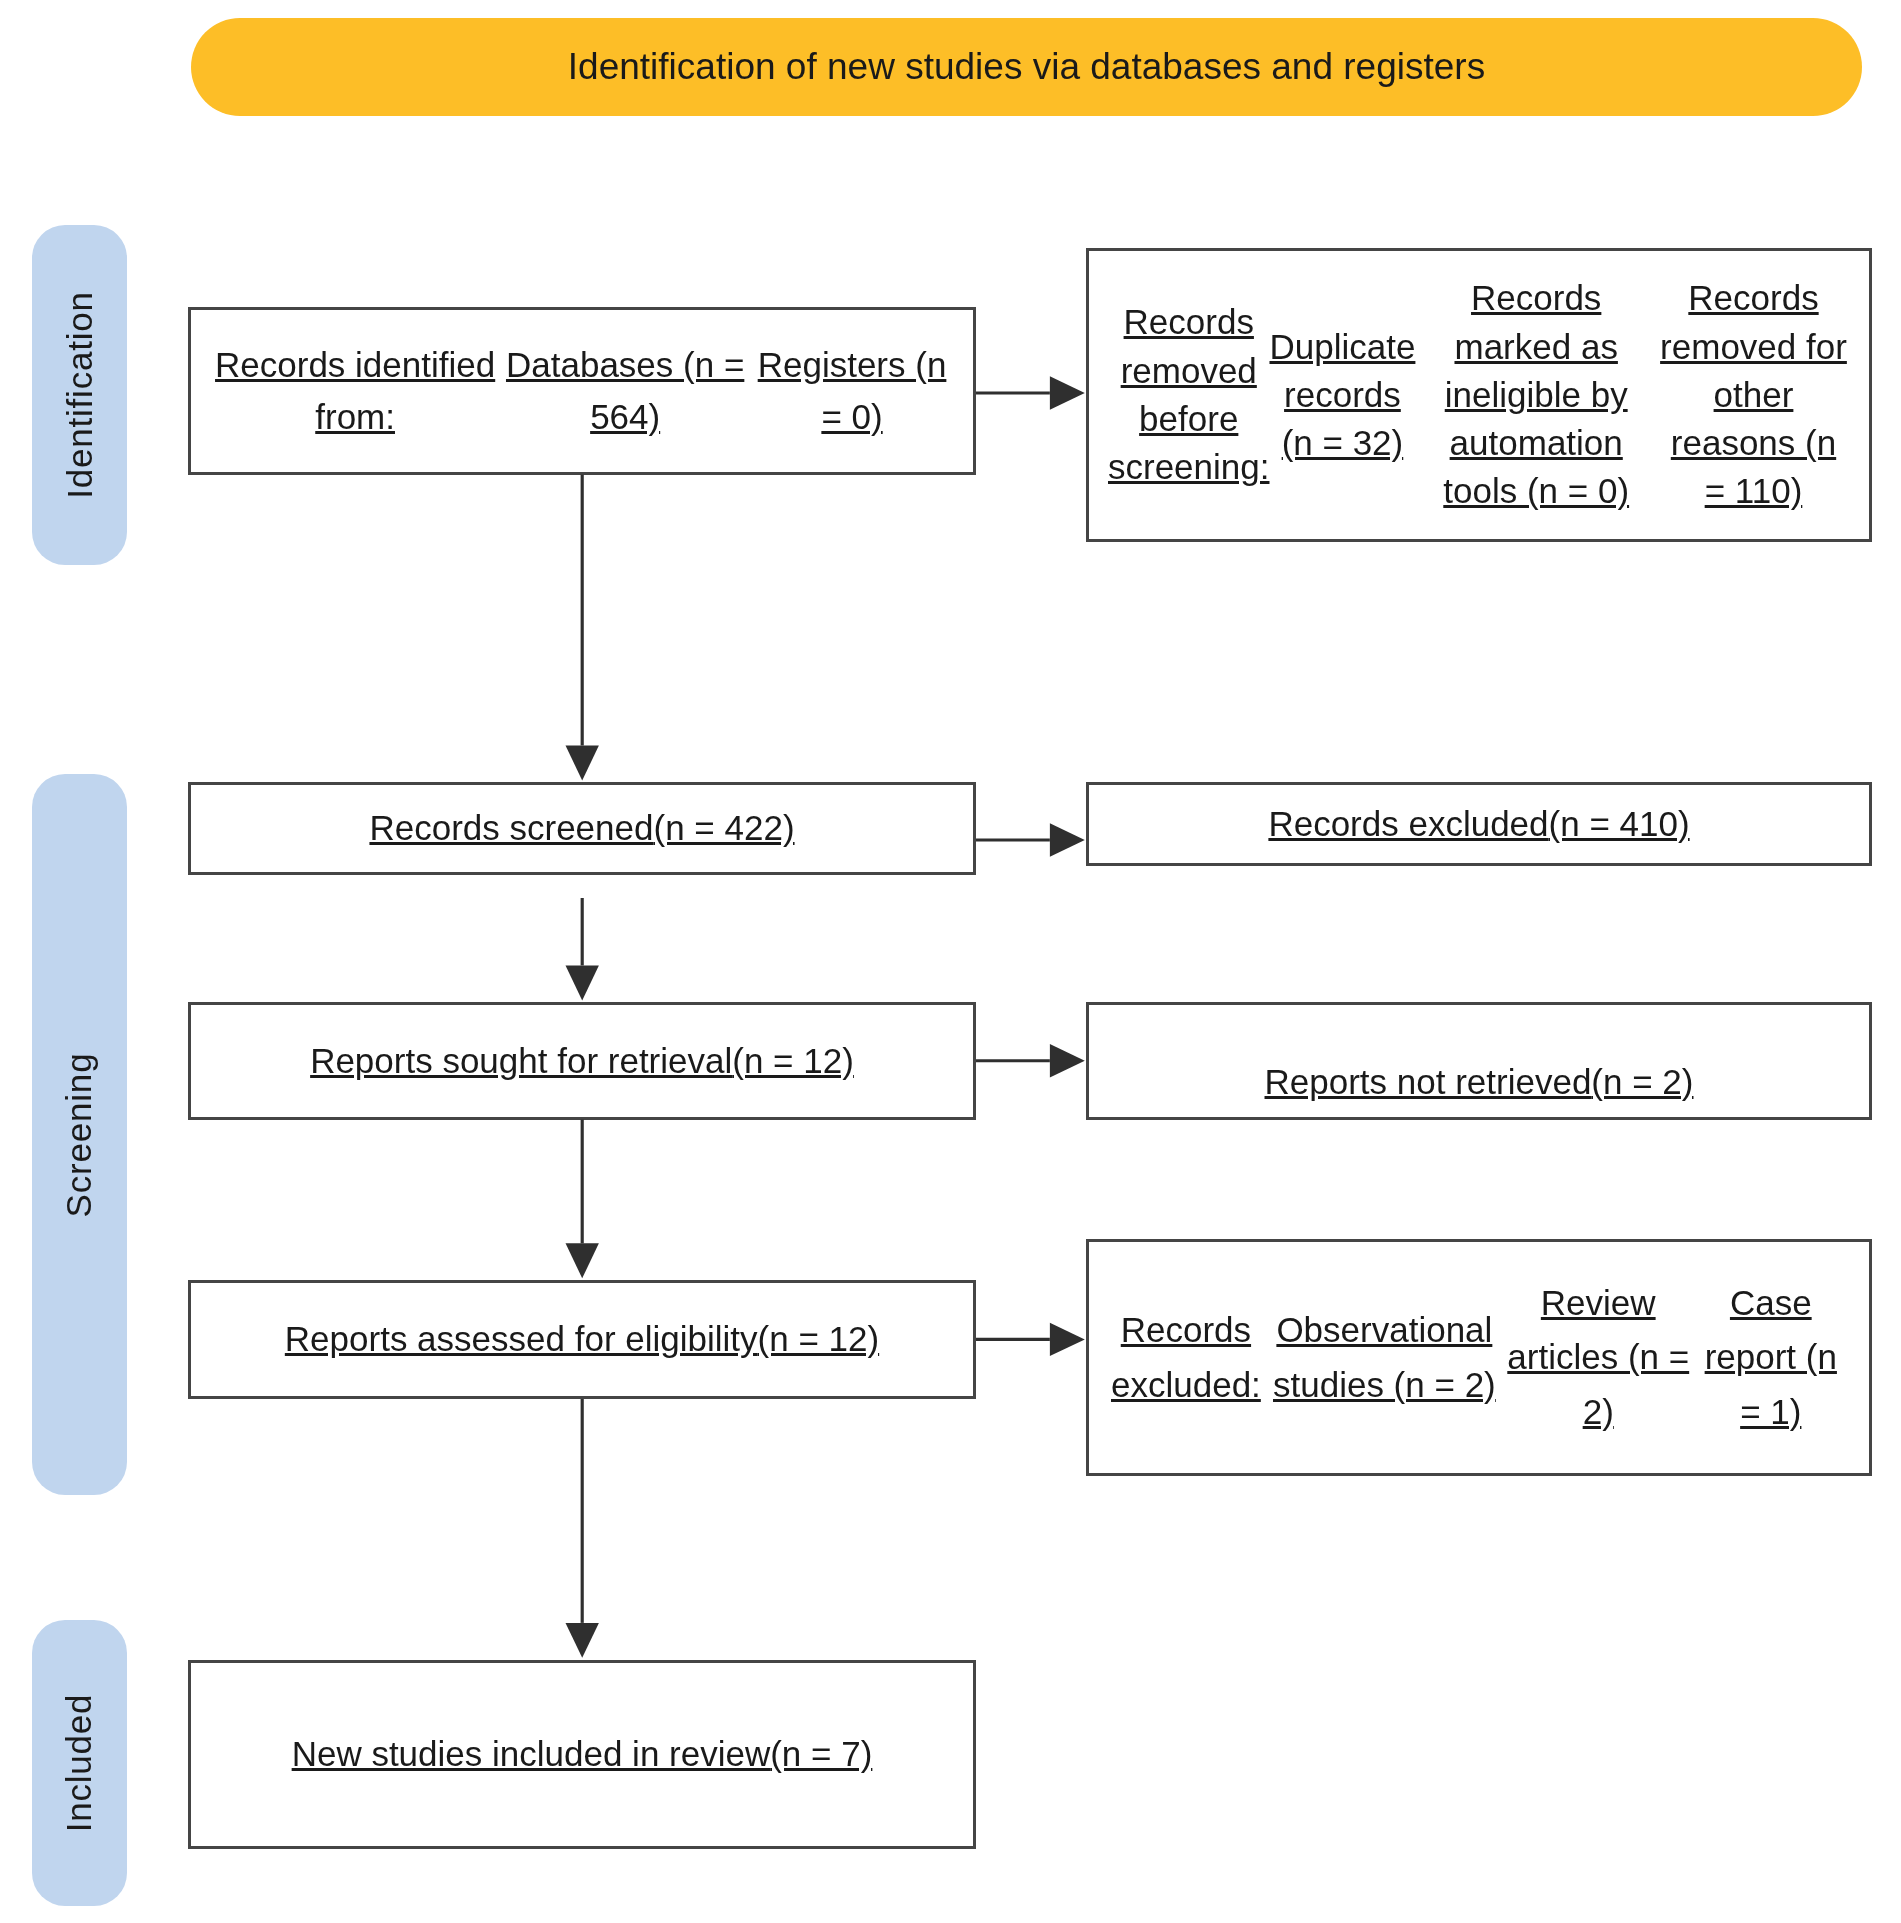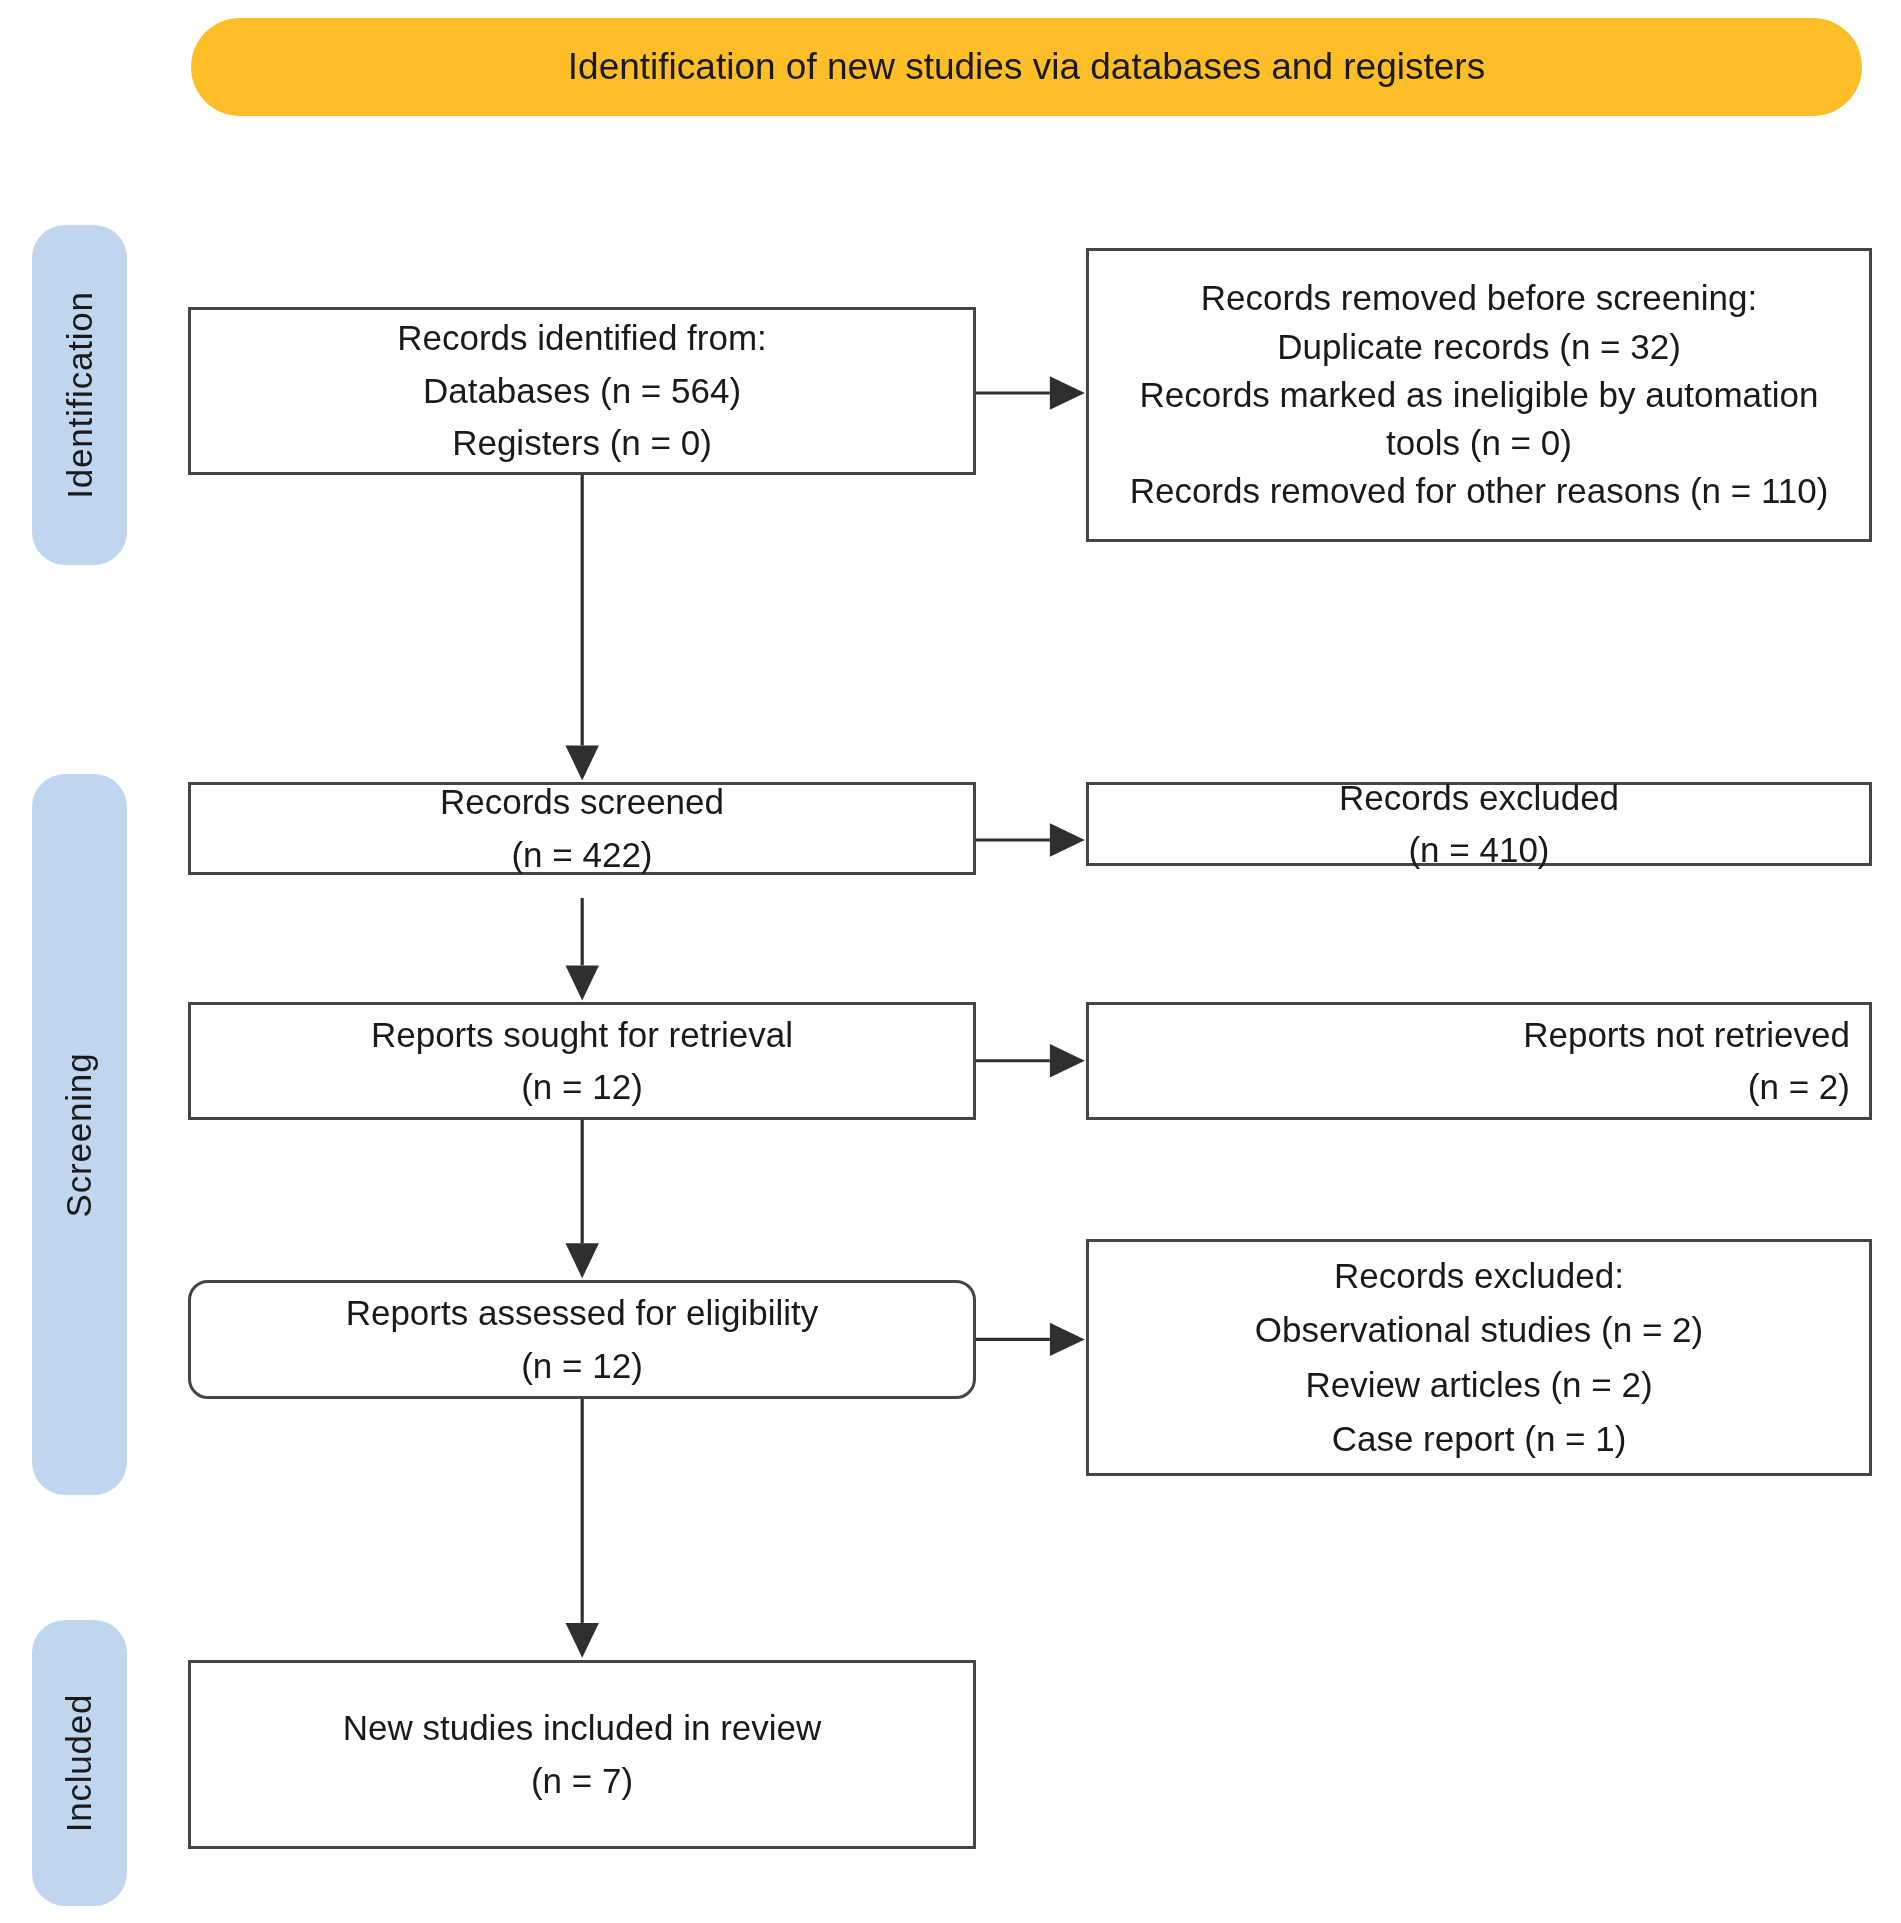--- a/index.html
+++ b/index.html
@@ -40,37 +40,38 @@
   .stage-identification { top: 225px; height: 340px; }
   .stage-screening     { top: 774px; height: 721px; }
   .stage-included      { top: 1620px; height: 286px; }
 
   
   .box {
     position: absolute;
     background: #ffffff;
     border: 3.2px solid var(--box-border, #454545);
     box-sizing: border-box;
-    display: flex; flex-direction: column;
+    display: flex; 
     align-items: center; justify-content: center;
     text-align: center;
     font-size: 35px;
     line-height: 1.5;
     padding: 9px 19px;
+    text-decoration: underline;
   }
   .col1 { left: 188px;  width: 788px; }
   .col2 { left: 1086px; width: 786px; }
 
   .box-records-identified    { top: 307px;  height: 168px; }
   .box-records-removed       { top: 248px;  height: 294px; line-height: 1.38; }
   .box-records-screened      { top: 782px;  height: 93px; }
   .box-records-excluded      { top: 782px;  height: 84px; }
   .box-reports-sought        { top: 1002px; height: 118px; }
   .box-reports-not-retrieved { top: 1002px; height: 118px; align-items: flex-end; }
-  .box-reports-assessed      { top: 1280px; height: 119px; border-radius: 20px; }
+  .box-reports-assessed      { top: 1280px; height: 119px; }
   .box-reports-excluded      { top: 1239px; height: 237px; line-height: 1.55; }
   .box-new-studies           { top: 1660px; height: 189px; align-items: center; }
 
   
   svg.arrows {
     position: absolute; left: 0; top: 0;
     width: 1902px; height: 1923px;
     pointer-events: none;
   }
   svg.arrows line    { stroke: var(--arrow-color, #2f2f2f); stroke-width: 4; }

